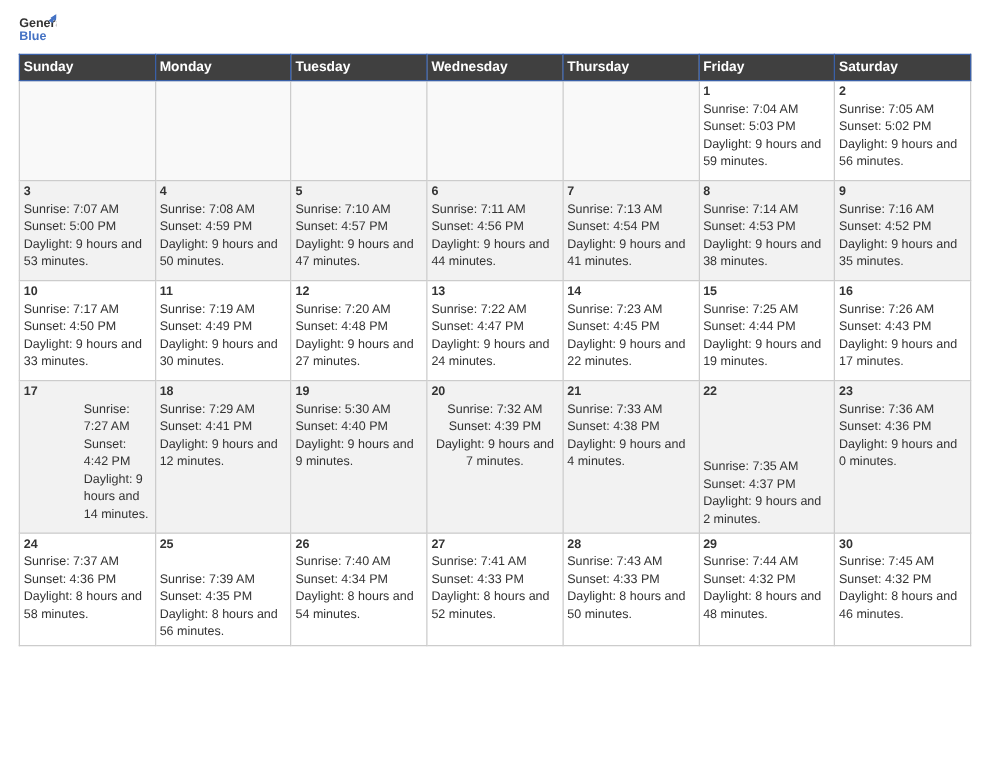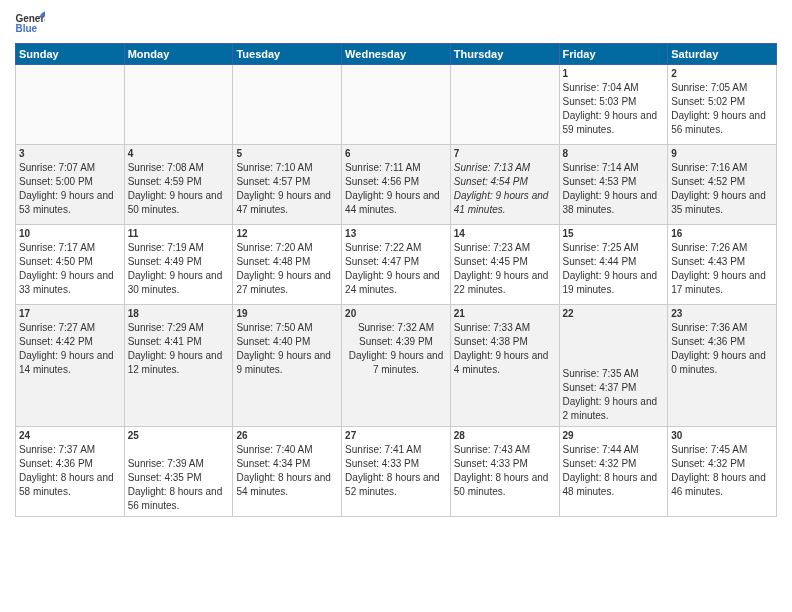--- a/index.html
+++ b/index.html
@@ -41,21 +41,21 @@
     .location-title {
       font-size: 14px;
       color: #555;
     }
     .calendar-table {
       width: 100%;
       border-collapse: collapse;
       table-layout: fixed;
     }
     .calendar-table th {
-      background-color: #0369a1;
+      background-color: #404040;
       color: white;
       font-size: 11px;
       font-weight: bold;
       padding: 4px 3px;
       text-align: left;
       border: 1px solid #3a60a8;
     }
     .calendar-table td {
       border: 1px solid #ccc;
       vertical-align: top;
@@ -156,21 +156,21 @@
 Daylight: 9 hours and 47 minutes.</div>
           </td>
           <td>
             <span class="day-num">6</span>
             <div class="day-info" style="white-space: pre-line;">Sunrise: 7:11 AM
 Sunset: 4:56 PM
 Daylight: 9 hours and 44 minutes.</div>
           </td>
           <td>
             <span class="day-num">7</span>
-            <div class="day-info" style="white-space: pre-line; font-style: italic;">Sunrise: 7:13 AM
+            <div class="day-info" style="white-space: pre-line;">Sunrise: 7:13 AM
 Sunset: 4:54 PM
 Daylight: 9 hours and 41 minutes.</div>
           </td>
           <td>
             <span class="day-num">8</span>
             <div class="day-info" style="white-space: pre-line;">Sunrise: 7:14 AM
 Sunset: 4:53 PM
 Daylight: 9 hours and 38 minutes.</div>
           </td>
           <td>
@@ -220,33 +220,33 @@
           <td>
             <span class="day-num">16</span>
             <div class="day-info" style="white-space: pre-line;">Sunrise: 7:26 AM
 Sunset: 4:43 PM
 Daylight: 9 hours and 17 minutes.</div>
           </td>
         </tr>
         <tr>
           <td>
             <span class="day-num">17</span>
-            <div class="day-info" style="white-space: pre-line;">Sunrise: 7:27 AM
+            <div class="day-info" style="white-space: pre-line; margin-left: 48px;">Sunrise: 7:27 AM
 Sunset: 4:42 PM
 Daylight: 9 hours and 14 minutes.</div>
           </td>
           <td>
             <span class="day-num">18</span>
             <div class="day-info" style="white-space: pre-line;">Sunrise: 7:29 AM
 Sunset: 4:41 PM
 Daylight: 9 hours and 12 minutes.</div>
           </td>
           <td>
             <span class="day-num">19</span>
-            <div class="day-info" style="white-space: pre-line;">Sunrise: 7:50 AM
+            <div class="day-info" style="white-space: pre-line;">Sunrise: 5:30 AM
 Sunset: 4:40 PM
 Daylight: 9 hours and 9 minutes.</div>
           </td>
           <td>
             <span class="day-num">20</span>
             <div class="day-info" style="white-space: pre-line; text-align: center;">Sunrise: 7:32 AM
 Sunset: 4:39 PM
 Daylight: 9 hours and 7 minutes.</div>
           </td>
           <td>

